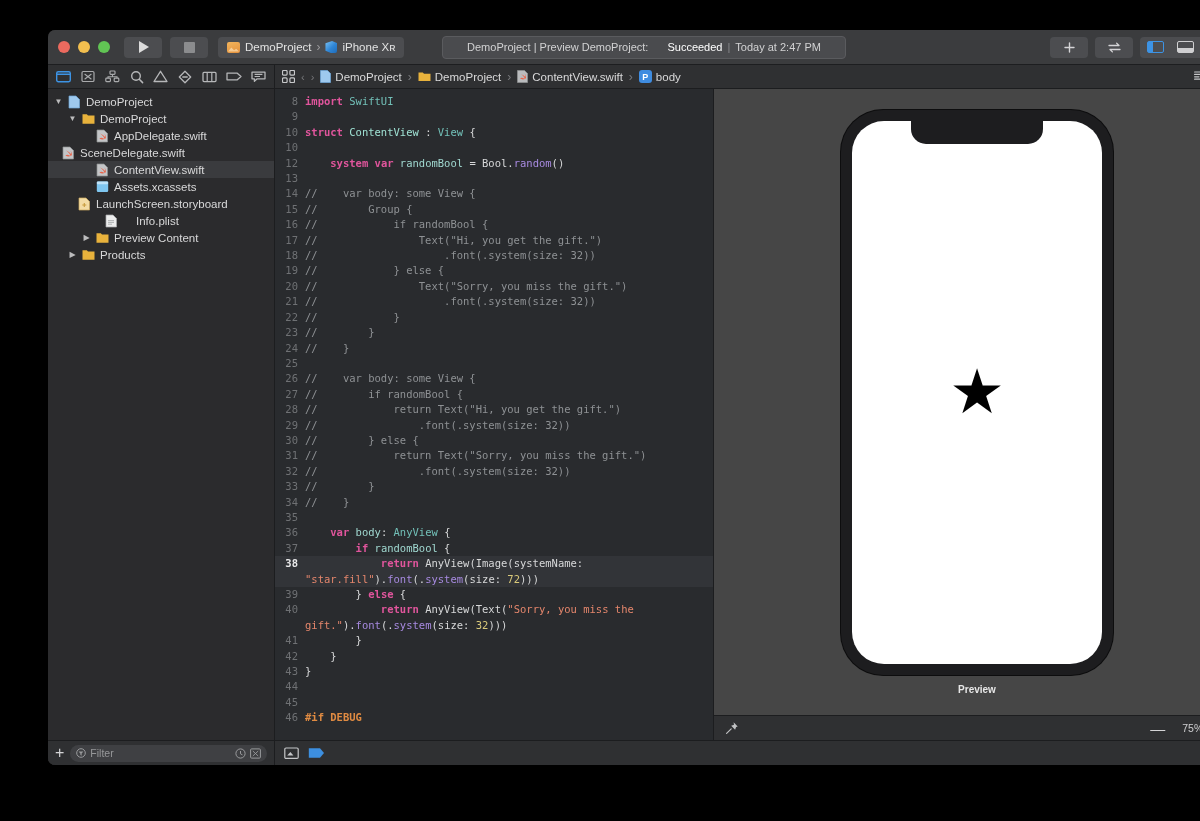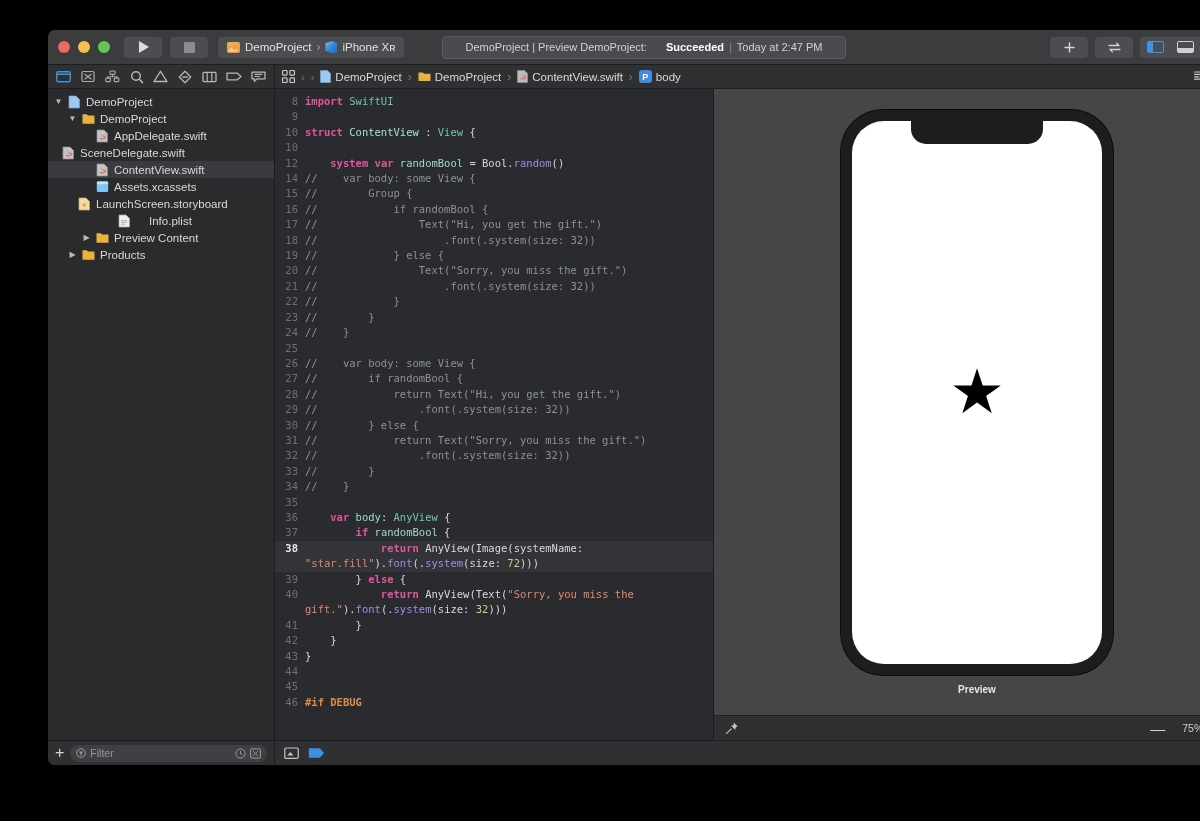--- a/index.html
+++ b/index.html
@@ -98,21 +98,21 @@
     left: 50%; transform: translateX(-50%);
     width: 404px; height: 23px;
     background: #4a4b4e;
     border: 1px solid #5a5b5e;
     border-radius: 4px;
     display: flex; align-items: center; justify-content: center;
     font-size: 11px; color: #d2d2d3;
     gap: 5px;
     white-space: nowrap;
   }
-  .status b { color: #ffffff; font-weight: 700; margin-left: 14px; }
+  .status b { color: #ffffff; font-weight: 400; margin-left: 14px; }
   .status .bar { color: #86878a; }
 
   .tb-right {
     margin-left: auto; display: flex; align-items: center; gap: 7px;
   }
   .seg {
     display: flex; background: #4c4d50; border-radius: 4px; overflow: hidden;
   }
   .seg .cell {
     width: 30px; height: 21px;
@@ -479,21 +479,21 @@
             <span>Assets.xcassets</span>
           </div>
           <div class="row" style="padding-left: 16px;">
             <span class="tw"></span>
             <svg viewBox="0 0 13 14" class="fi">
               <path d="M1 1h7l3.5 3.5V13H1z" fill="#f3dca4" stroke="#cdab5e" stroke-width="0.7"></path>
               <path d="M6.3 6v4M4.3 8h4" stroke="#c79b3d" stroke-width="1.1"></path>
             </svg>
             <span>LaunchScreen.storyboard</span>
           </div>
-          <div class="row" style="padding-left: 43px; gap: 18px;">
+          <div class="row" style="padding-left: 30px; gap: 18px;">
             <span class="tw"></span>
             <svg viewBox="0 0 13 14" class="fi">
               <path d="M1 1h7l3.5 3.5V13H1z" fill="#eceded" stroke="#a9abad" stroke-width="0.7"></path>
               <path d="M3 6.6h6M3 8.4h6M3 10.2h4" stroke="#a9abad" stroke-width="0.9"></path>
             </svg>
             <span>Info.plist</span>
           </div>
           <div class="row" style="padding-left: 34px;">
             <span class="tw">▶</span>
             <svg viewBox="0 0 13 14" class="fi">
@@ -598,20 +598,24 @@
                 <div class="gutter">10</div>
                 <div class="ctext"><span class="kw">struct</span><span class="pl"> </span><span class="typ2">ContentView</span><span class="pl"> : </span><span class="type">View</span><span class="pl"> {</span></div>
               </div>
               <div class="cline">
                 <div class="gutter">10</div>
                 <div class="ctext">&nbsp;</div>
               </div>
               <div class="cline">
                 <div class="gutter">12</div>
                 <div class="ctext"><span class="pl">    </span><span class="kw">system</span><span class="pl"> </span><span class="kw">var</span><span class="pl"> </span><span class="prop">randomBool</span><span class="pl"> = </span><span class="pl">Bool</span><span class="pl">.</span><span class="meth">random</span><span class="pl">()</span></div>
+              </div>
+              <div class="cline">
+                <div class="gutter">13</div>
+                <div class="ctext">&nbsp;</div>
               </div>
               <div class="cline">
                 <div class="gutter">14</div>
                 <div class="ctext"><span class="cm">//    var body: some View {</span></div>
               </div>
               <div class="cline">
                 <div class="gutter">15</div>
                 <div class="ctext"><span class="cm">//        Group {</span></div>
               </div>
               <div class="cline">

